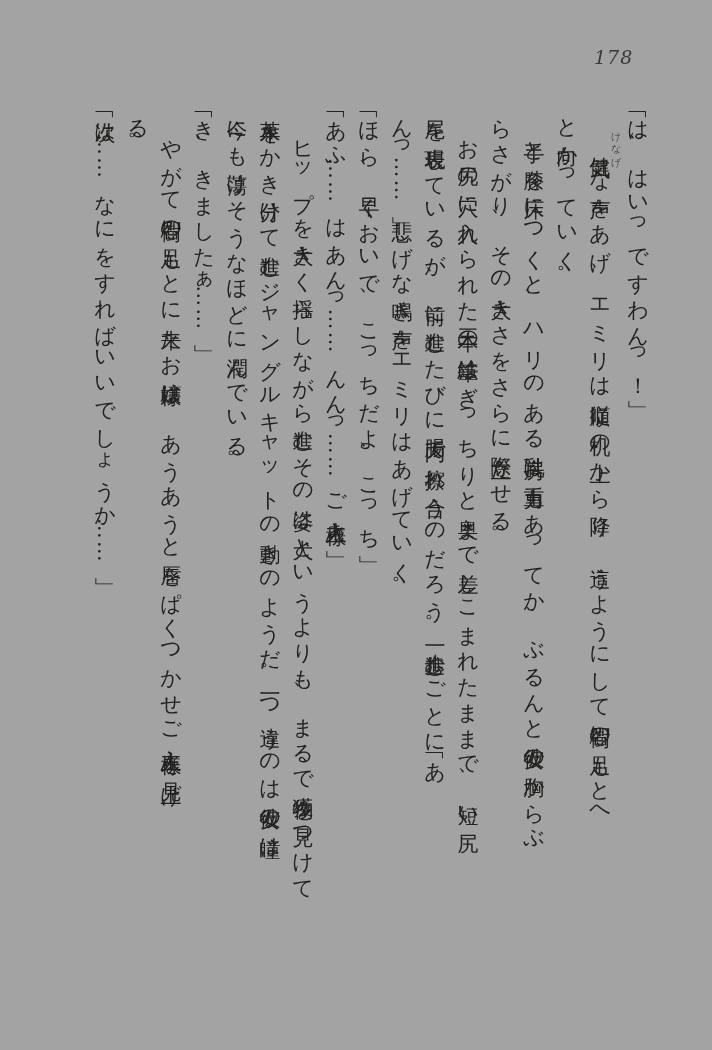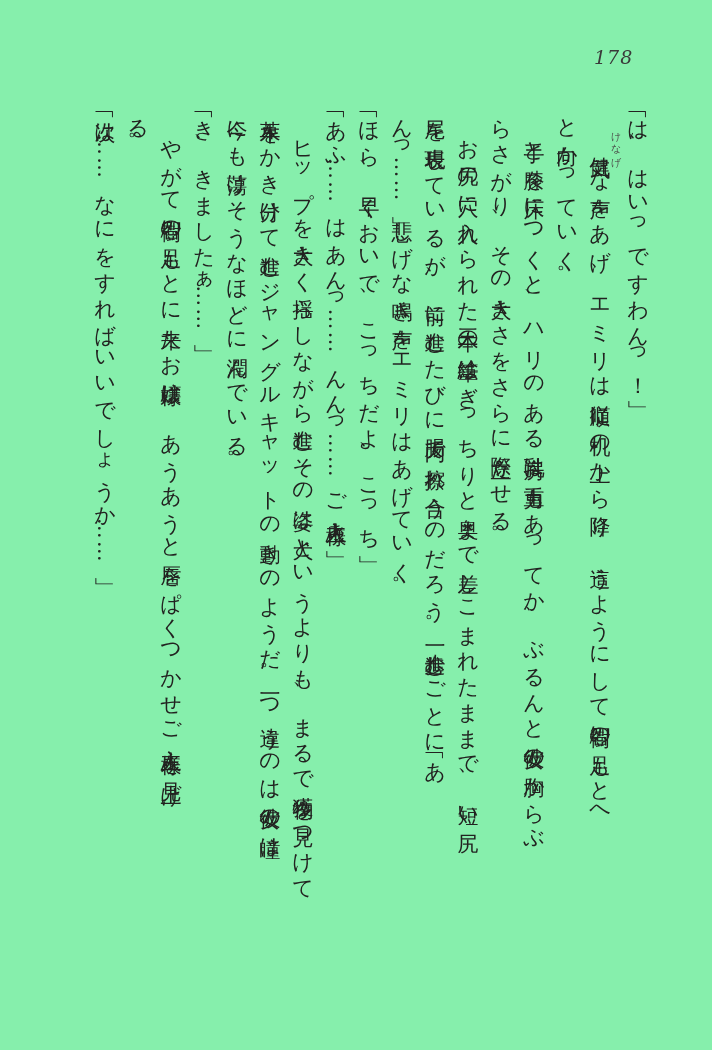--- a/index.html
+++ b/index.html
@@ -10,21 +10,21 @@
     width: 712px;
     height: 1050px;
     background: #fcfcfa;
     position: relative;
     overflow: hidden;
     font-family: "DejaVu Serif", "Liberation Serif", serif;
   }
   .page {
     position: absolute;
     inset: 0;
-    background: #86efac;
+    background: #a3a3a3;
     text-decoration: underline;
   }
   .page-number {
     position: absolute;
     top: 46px;
     left: 594px;
     font-size: 19px;
     font-style: italic;
     color: #3a3a3a;
     letter-spacing: 1px;

